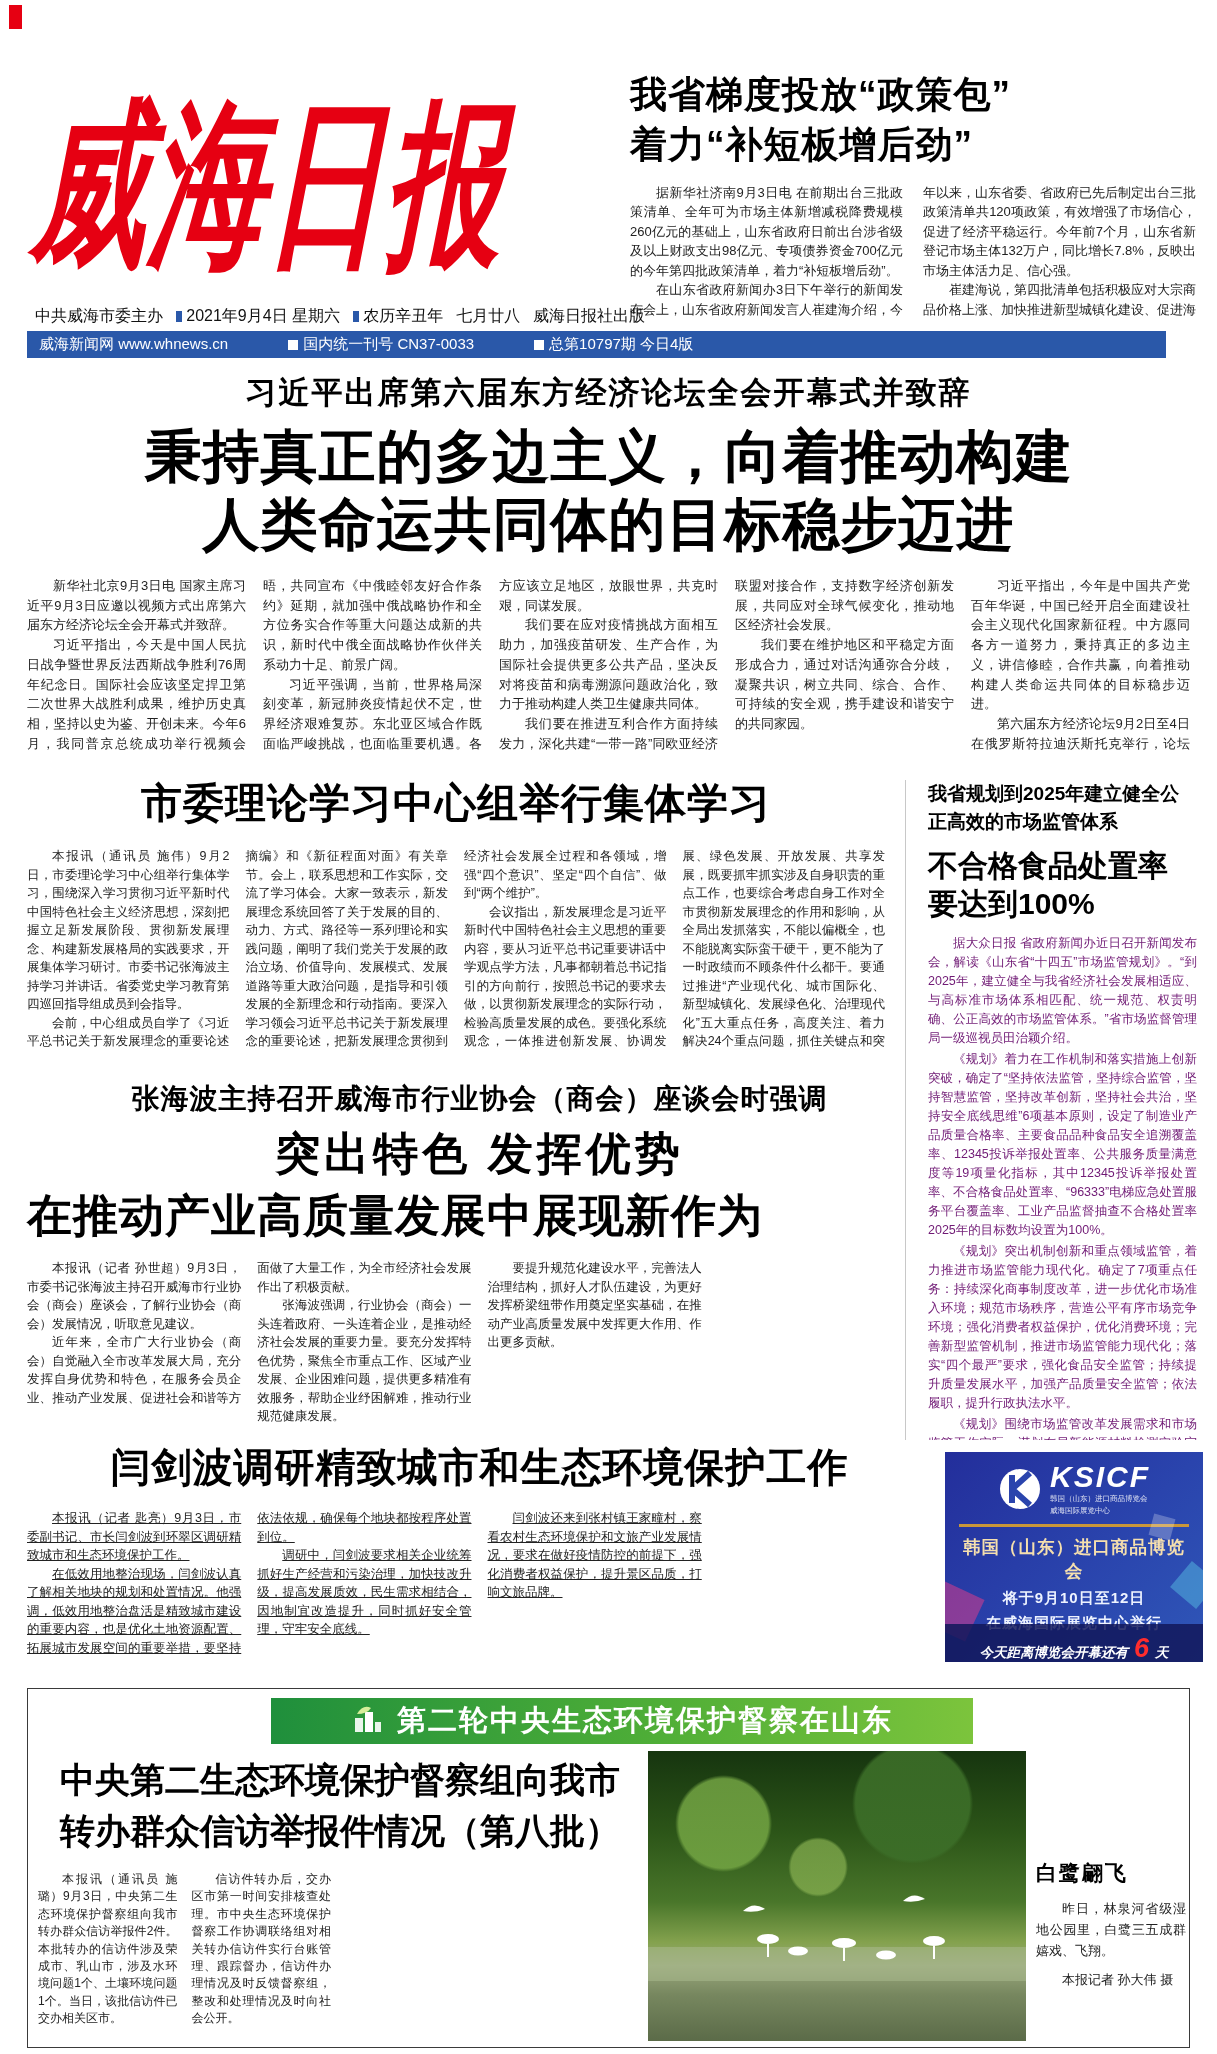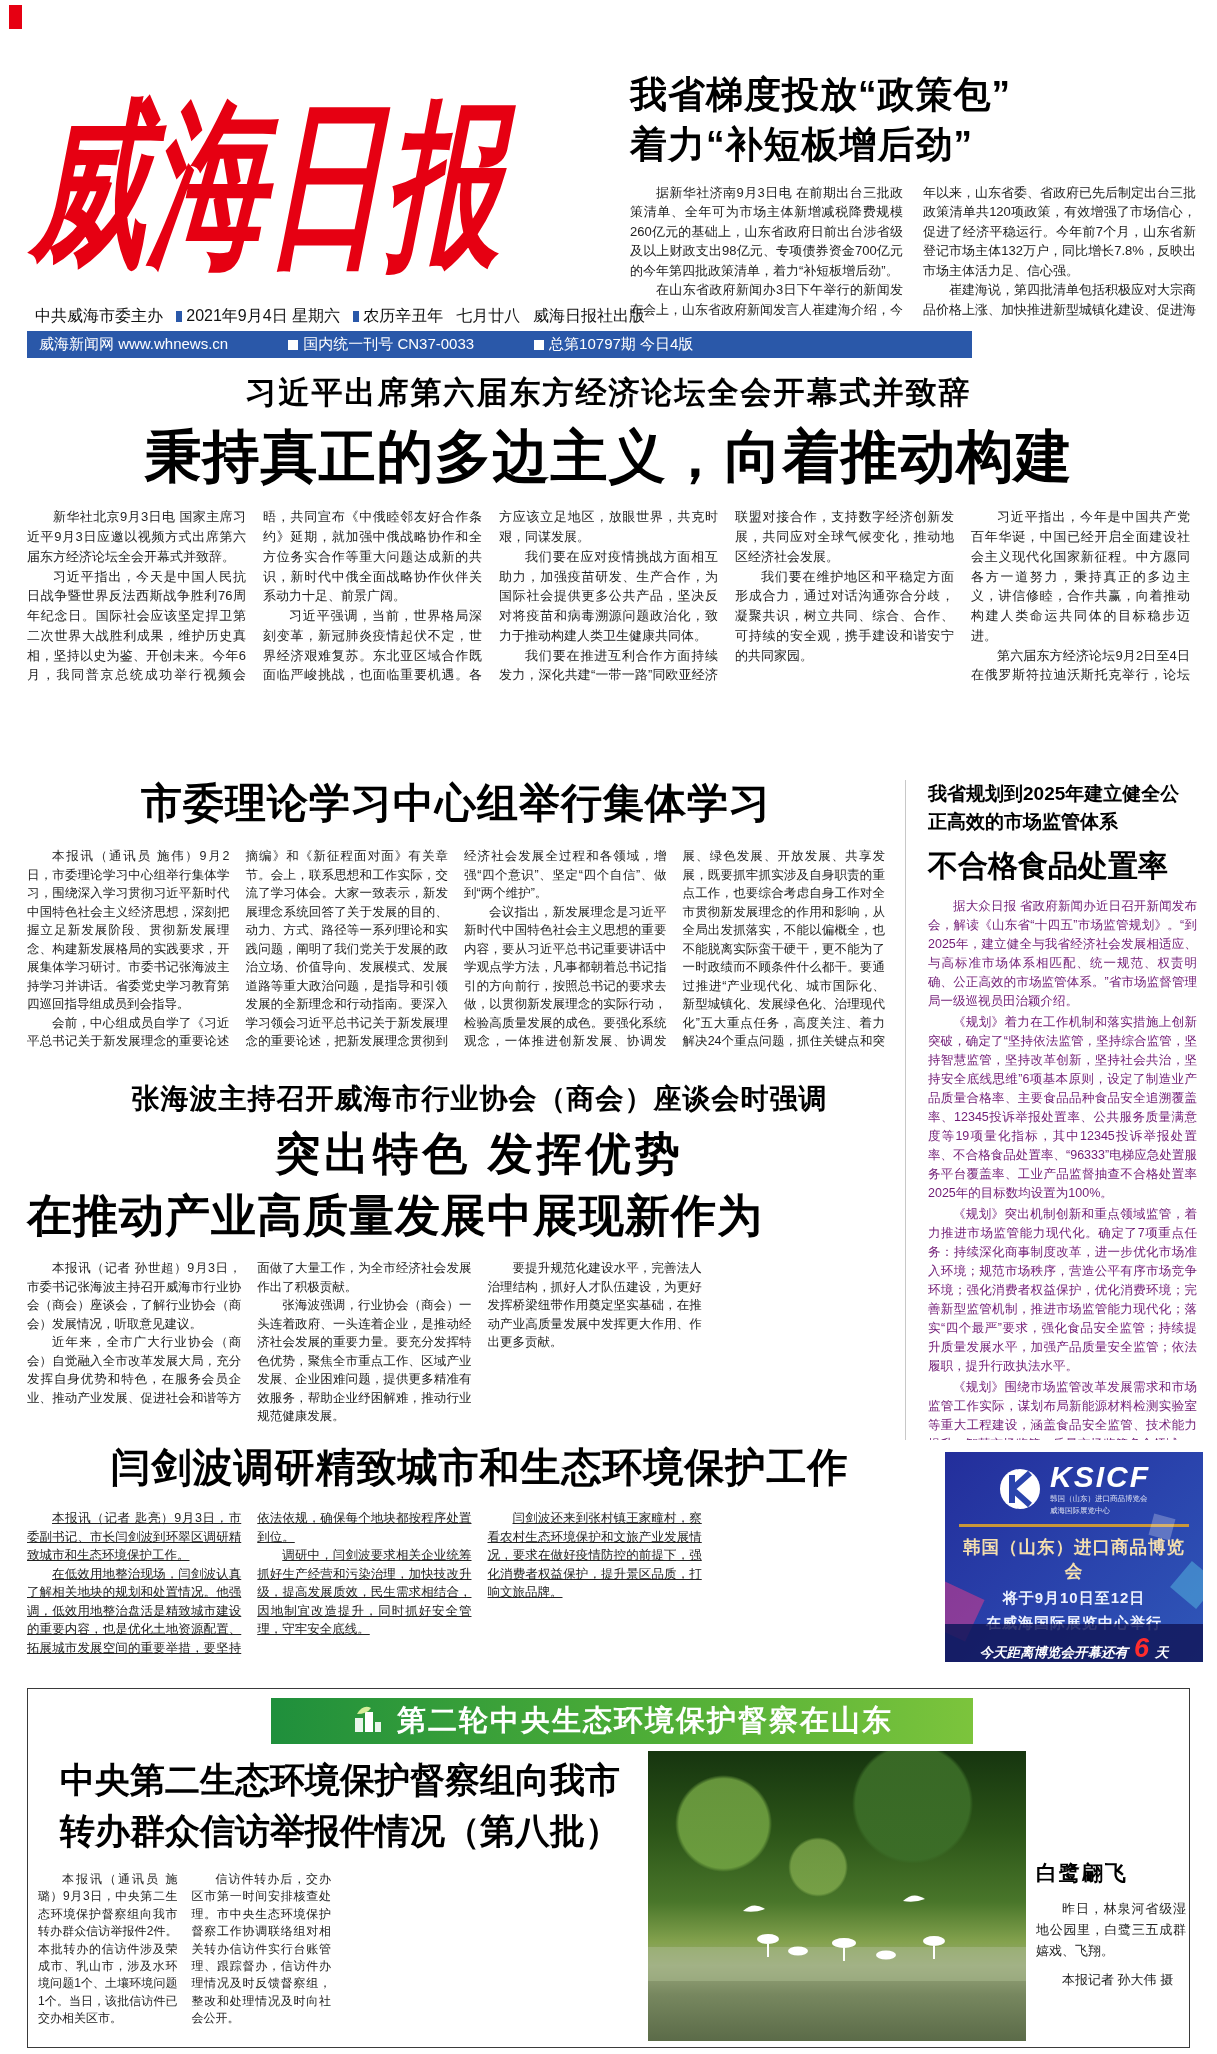--- a/index.html
+++ b/index.html
@@ -44,21 +44,21 @@
     font-size:13px; line-height:1.5; text-align:justify; color:#222;
   }
   .dateline {
     position:absolute; left:35px; top:304px; width:610px; height:24px;
     display:flex; align-items:center; font-size:16px; color:#111;
     white-space:nowrap;
   }
   .dateline .gap { width:22px; }
   .sq-blue { display:inline-block; width:11px; height:11px; background:#2a58a9; margin-right:4px; }
   .infobar {
-    position:absolute; left:27px; top:331px; width:945px; height:27px;
+    position:absolute; left:27px; top:331px; width:1139px; height:27px;
     background:#2a58a9; color:#fff; display:flex; align-items:center;
     font-size:15px; padding-left:12px; white-space:nowrap;
   }
   .infobar .gap { width:60px; }
   .sq-white { display:inline-block; width:10px; height:10px; background:#fff; margin-right:5px; }
 
   
   .lead-section { position:absolute; left:27px; top:372px; width:1163px; }
   .lead-kicker { text-align:center; font-size:31px; font-weight:700; color:#000; letter-spacing:2px; }
   .lead-headline {
@@ -208,20 +208,21 @@
     <span>国内统一刊号 CN37-0033</span>
     <span class="gap"></span>
     <span class="sq-white"></span>
     <span>总第10797期 今日4版</span>
   </div>
 
   <div class="lead-section">
     <div class="lead-kicker">习近平出席第六届东方经济论坛全会开幕式并致辞</div>
     <div class="lead-headline">
       <div>秉持真正的多边主义，向着推动构建</div>
+      <div>人类命运共同体的目标稳步迈进</div>
     </div>
     <div class="lead-body">
         <p>新华社北京9月3日电 国家主席习近平9月3日应邀以视频方式出席第六届东方经济论坛全会开幕式并致辞。</p>
         <p>习近平指出，今天是中国人民抗日战争暨世界反法西斯战争胜利76周年纪念日。国际社会应该坚定捍卫第二次世界大战胜利成果，维护历史真相，坚持以史为鉴、开创未来。今年6月，我同普京总统成功举行视频会晤，共同宣布《中俄睦邻友好合作条约》延期，就加强中俄战略协作和全方位务实合作等重大问题达成新的共识，新时代中俄全面战略协作伙伴关系动力十足、前景广阔。</p>
         <p>习近平强调，当前，世界格局深刻变革，新冠肺炎疫情起伏不定，世界经济艰难复苏。东北亚区域合作既面临严峻挑战，也面临重要机遇。各方应该立足地区，放眼世界，共克时艰，同谋发展。</p>
         <p>我们要在应对疫情挑战方面相互助力，加强疫苗研发、生产合作，为国际社会提供更多公共产品，坚决反对将疫苗和病毒溯源问题政治化，致力于推动构建人类卫生健康共同体。</p>
         <p>我们要在推进互利合作方面持续发力，深化共建“一带一路”同欧亚经济联盟对接合作，支持数字经济创新发展，共同应对全球气候变化，推动地区经济社会发展。</p>
         <p>我们要在维护地区和平稳定方面形成合力，通过对话沟通弥合分歧，凝聚共识，树立共同、综合、合作、可持续的安全观，携手建设和谐安宁的共同家园。</p>
         <p>习近平指出，今年是中国共产党百年华诞，中国已经开启全面建设社会主义现代化国家新征程。中方愿同各方一道努力，秉持真正的多边主义，讲信修睦，合作共赢，向着推动构建人类命运共同体的目标稳步迈进。</p>
         <p>第六届东方经济论坛9月2日至4日在俄罗斯符拉迪沃斯托克举行，论坛主题为“世界变局背景下的远东新机遇”。</p>
@@ -234,20 +235,21 @@
         <p>本报讯（通讯员 施伟）9月2日，市委理论学习中心组举行集体学习，围绕深入学习贯彻习近平新时代中国特色社会主义经济思想，深刻把握立足新发展阶段、贯彻新发展理念、构建新发展格局的实践要求，开展集体学习研讨。市委书记张海波主持学习并讲话。省委党史学习教育第四巡回指导组成员到会指导。</p>
         <p>会前，中心组成员自学了《习近平总书记关于新发展理念的重要论述摘编》和《新征程面对面》有关章节。会上，联系思想和工作实际，交流了学习体会。大家一致表示，新发展理念系统回答了关于发展的目的、动力、方式、路径等一系列理论和实践问题，阐明了我们党关于发展的政治立场、价值导向、发展模式、发展道路等重大政治问题，是指导和引领发展的全新理念和行动指南。要深入学习领会习近平总书记关于新发展理念的重要论述，把新发展理念贯彻到经济社会发展全过程和各领域，增强“四个意识”、坚定“四个自信”、做到“两个维护”。</p>
         <p>会议指出，新发展理念是习近平新时代中国特色社会主义思想的重要内容，要从习近平总书记重要讲话中学观点学方法，凡事都朝着总书记指引的方向前行，按照总书记的要求去做，以贯彻新发展理念的实际行动，检验高质量发展的成色。要强化系统观念，一体推进创新发展、协调发展、绿色发展、开放发展、共享发展，既要抓牢抓实涉及自身职责的重点工作，也要综合考虑自身工作对全市贯彻新发展理念的作用和影响，从全局出发抓落实，不能以偏概全，也不能脱离实际蛮干硬干，更不能为了一时政绩而不顾条件什么都干。要通过推进“产业现代化、城市国际化、新型城镇化、发展绿色化、治理现代化”五大重点任务，高度关注、着力解决24个重点问题，抓住关键点和突破口，推动新发展理念落实落细落具体。要不断提高贯彻新发展理念的能力水平，在学习中思考领悟，在实践中加强锻炼，不断涵养专业精神、培育专业思维、提升专业素养、掌握专业方法，努力成为贯彻新发展理念的行家里手。</p>
       </div>
   </div>
 
   <div class="sidebar">
     <div class="sidebar-kicker">我省规划到2025年建立健全公正高效的市场监管体系</div>
     <div class="sidebar-headline">
       <div>不合格食品处置率</div>
+      <div>要达到100%</div>
     </div>
     <div class="sidebar-body">
         <p>据大众日报 省政府新闻办近日召开新闻发布会，解读《山东省“十四五”市场监管规划》。“到2025年，建立健全与我省经济社会发展相适应、与高标准市场体系相匹配、统一规范、权责明确、公正高效的市场监管体系。”省市场监督管理局一级巡视员田治颖介绍。</p>
         <p>《规划》着力在工作机制和落实措施上创新突破，确定了“坚持依法监管，坚持综合监管，坚持智慧监管，坚持改革创新，坚持社会共治，坚持安全底线思维”6项基本原则，设定了制造业产品质量合格率、主要食品品种食品安全追溯覆盖率、12345投诉举报处置率、公共服务质量满意度等19项量化指标，其中12345投诉举报处置率、不合格食品处置率、“96333”电梯应急处置服务平台覆盖率、工业产品监督抽查不合格处置率2025年的目标数均设置为100%。</p>
         <p>《规划》突出机制创新和重点领域监管，着力推进市场监管能力现代化。确定了7项重点任务：持续深化商事制度改革，进一步优化市场准入环境；规范市场秩序，营造公平有序市场竞争环境；强化消费者权益保护，优化消费环境；完善新型监管机制，推进市场监管能力现代化；落实“四个最严”要求，强化食品安全监管；持续提升质量发展水平，加强产品质量安全监管；依法履职，提升行政执法水平。</p>
         <p>《规划》围绕市场监管改革发展需求和市场监管工作实际，谋划布局新能源材料检测实验室等重大工程建设，涵盖食品安全监管、技术能力提升、智慧市场监管、质量市场监管多个领域。</p>
       </div>
   </div>
 
   <div class="industry-section">

